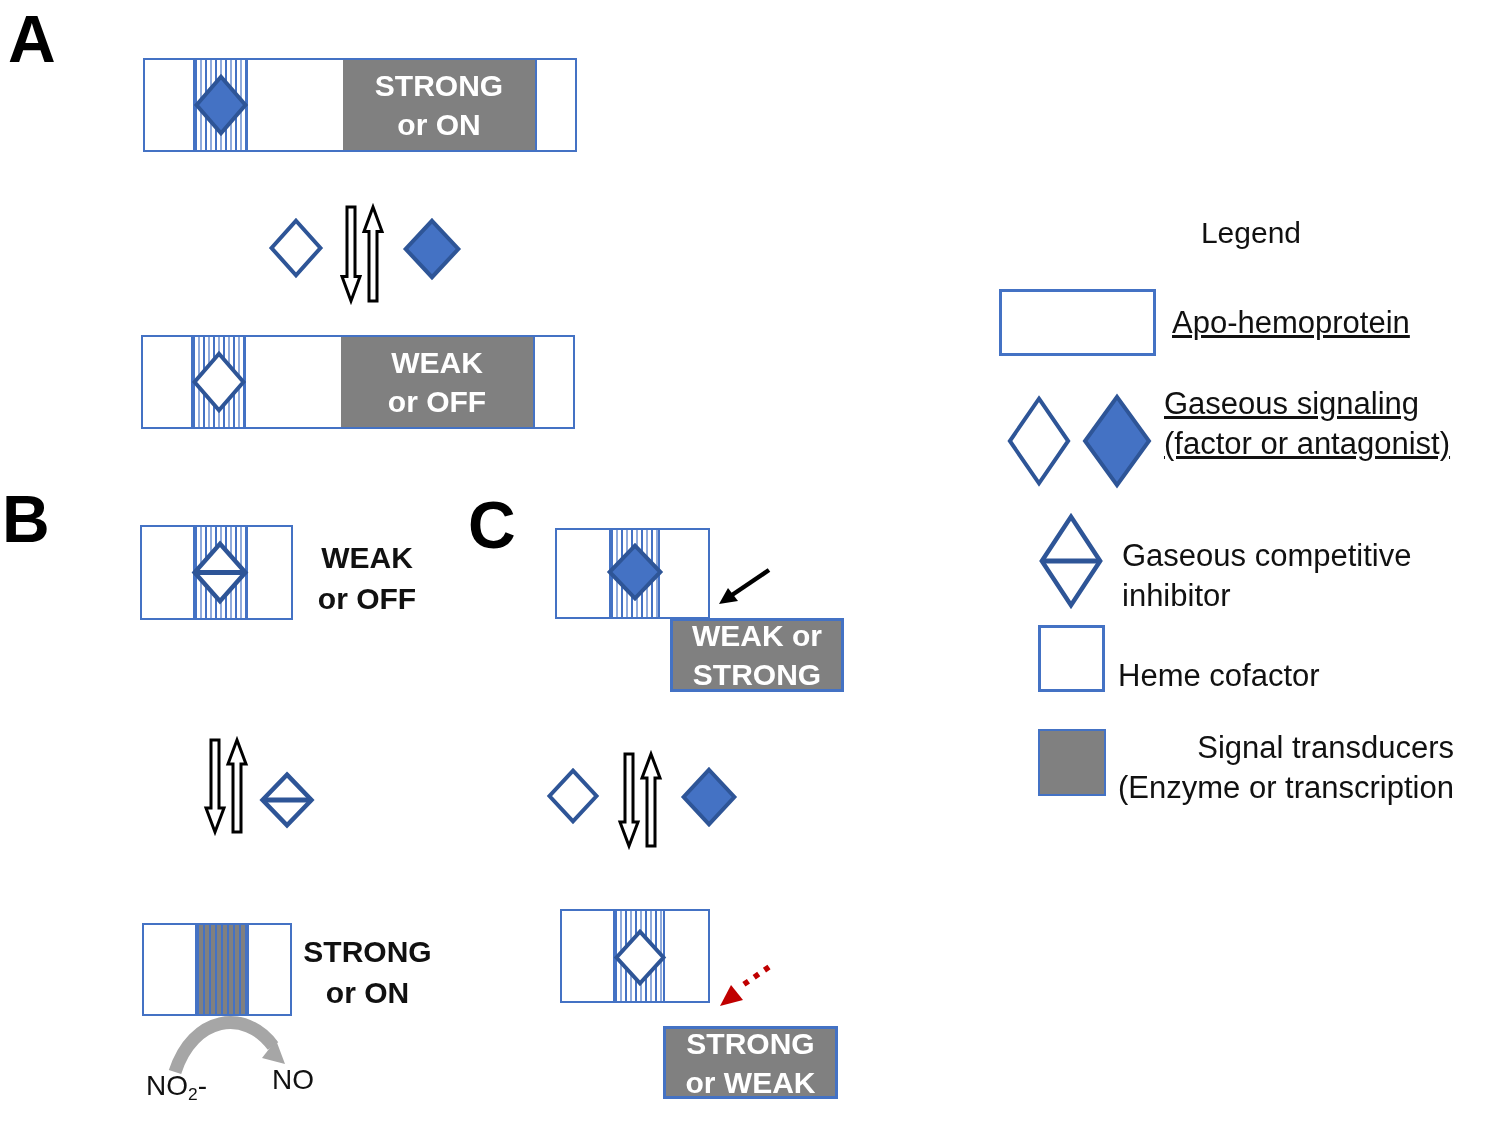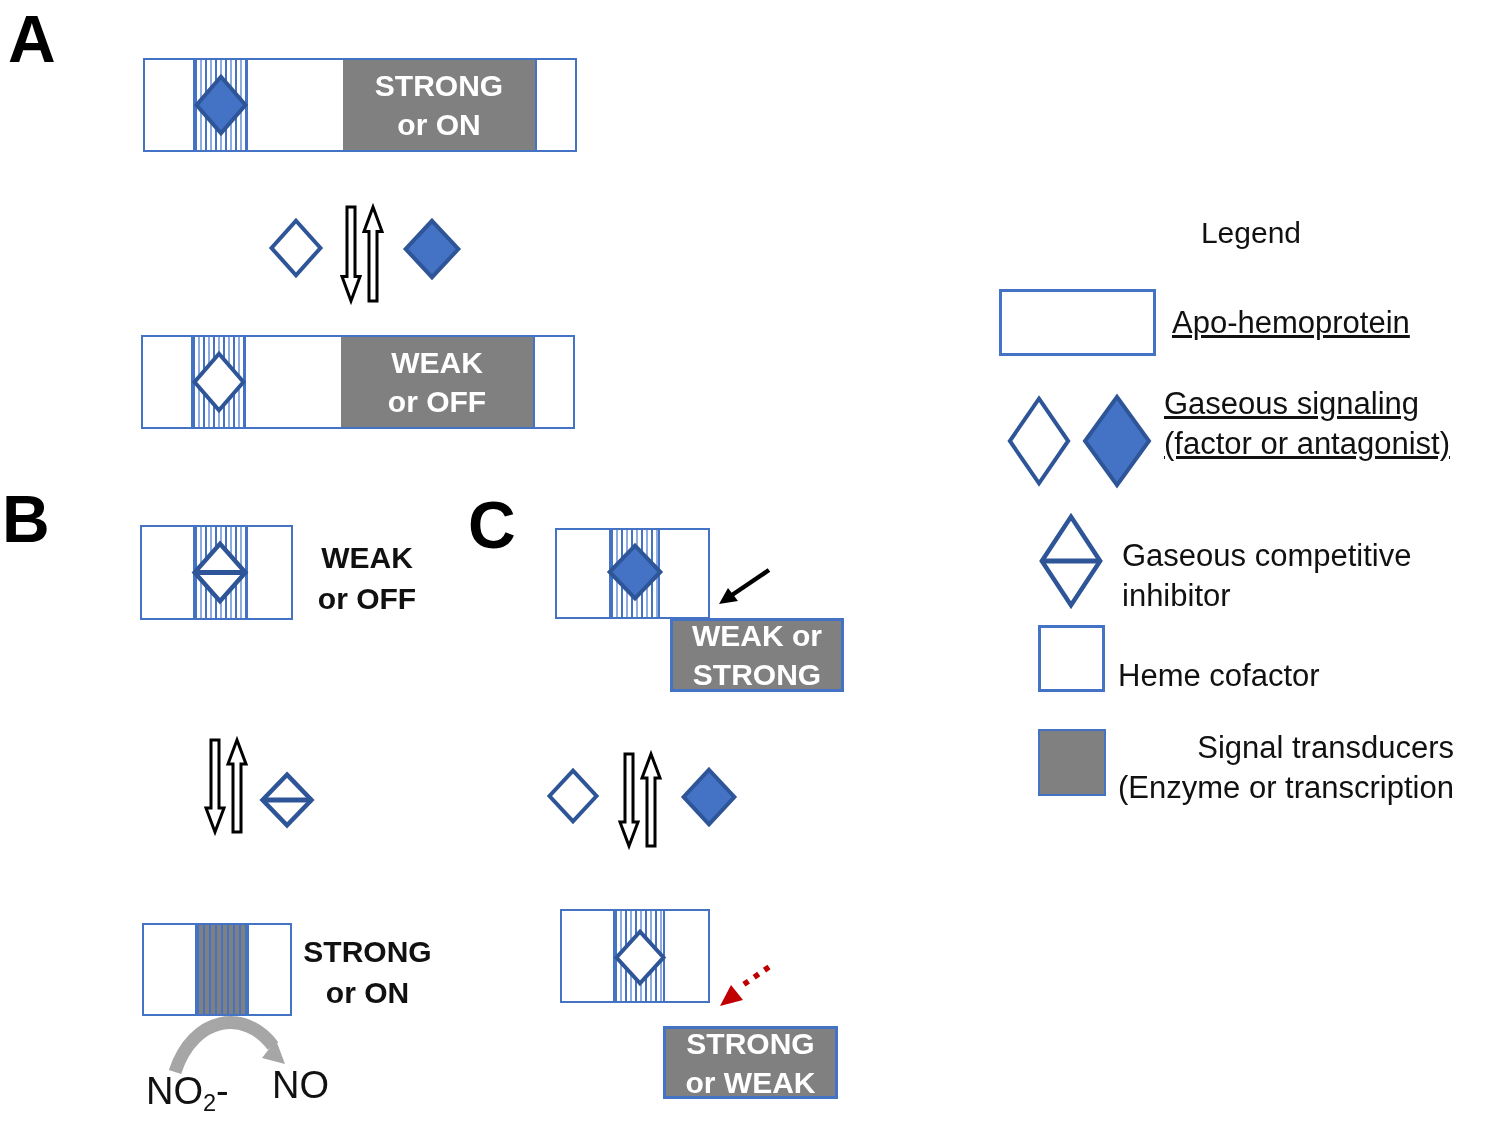--- a/index.html
+++ b/index.html
@@ -25,21 +25,21 @@
     font-weight:bold; font-size:30px; line-height:1.3; text-align:center;
     display:flex; flex-direction:column; align-items:center; justify-content:center;}
   .transducer.bordered{border:3px solid var(--blue);}
   .state-label{position:absolute; font-weight:bold; font-size:30px; color:var(--text);
     text-align:center; line-height:1.35;}
   .state-label span{display:block;}
   .legend-title{position:absolute; font-size:30px; font-weight:normal; color:var(--text); text-align:center;}
   .legend-text{position:absolute; font-size:31px; color:var(--text); line-height:40px;}
   .legend-text span{display:block;}
   .legend-box{position:absolute; border:3px solid var(--blue); background:#fff;}
-  .chem-label{position:absolute; font-size:38px; color:var(--text);}
+  .chem-label{position:absolute; font-size:28px; color:var(--text);}
   .chem-label .sub{font-size:0.62em; vertical-align:-0.28em;}
   svg{position:absolute; overflow:visible;}
   .d-open polygon{fill:#fff; stroke:var(--blue-dark); stroke-width:4; vector-effect:non-scaling-stroke;}
   .d-fill polygon{fill:var(--blue); stroke:var(--blue-dark); stroke-width:4; vector-effect:non-scaling-stroke;}
   .d-inhib polygon{fill:#fff; stroke:var(--blue-dark); stroke-width:4.5; vector-effect:non-scaling-stroke;}
   .d-inhib line{stroke:var(--blue-dark); stroke-width:5; vector-effect:non-scaling-stroke;}
   .eq path{fill:#fff; stroke:#000; stroke-width:3; stroke-linejoin:miter; vector-effect:non-scaling-stroke;}
   .blk-arrow line{stroke:#000; stroke-width:4.5;}
   .blk-arrow polygon{fill:#000;}
   .red-arrow line{stroke:var(--red); stroke-width:5.5; stroke-dasharray:5.5 7;}

